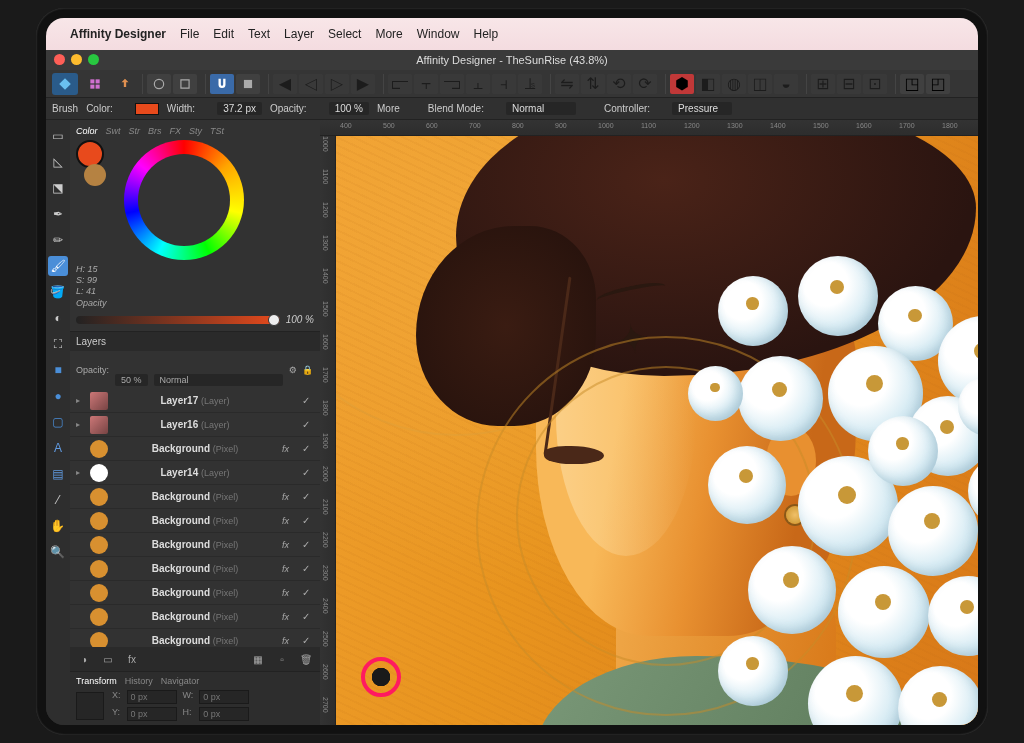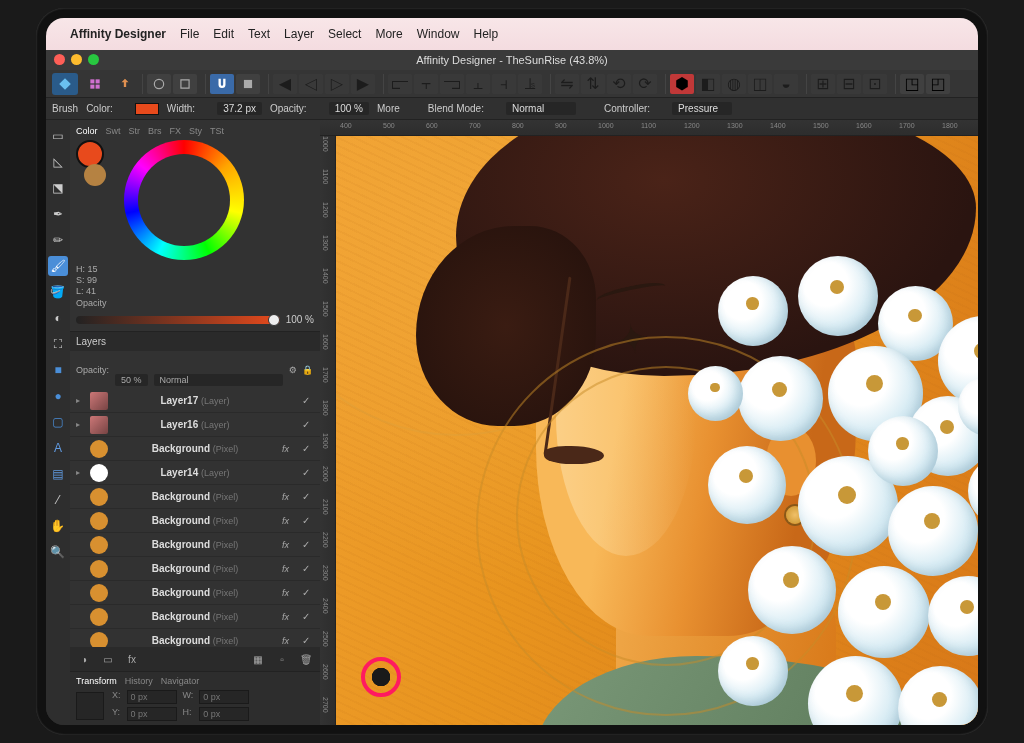--- a/index.html
+++ b/index.html
@@ -31,21 +31,21 @@
 .ctx-field { display:flex; align-items:center; gap:22px; }
 .ctx-val { background: #262626; padding: 1px 6px; border-radius:2px; color:#ddd; }
 
 .work { flex: 1; display: flex; overflow: hidden; }
 
 .toolcol { width: 24px; background: #2e2e2e; display:flex; flex-direction:column; align-items:center; padding-top:6px; gap:6px; }
 .toolcol .tool { width:20px; height:20px; display:flex; align-items:center; justify-content:center; border-radius:3px; color:#ccc; font-size:12px; }
 .toolcol .tool.active { background:#4a8ed8; color:#fff; }
 
 .panels { width: 250px; background: #323232; display:flex; flex-direction:column; font-size:10px; color:#ccc; }
-.color-panel { padding:6px; }
+.color-panel { padding:6px;font-style:italic; }
 .tabs-row { display:flex; gap:8px; font-size:9px; color:#888; margin-bottom:4px; }
 .tabs-row .active { color:#fff; }
 .color-body { display:flex; gap:8px; }
 .swatches { display:flex; flex-direction:column; gap:4px; }
 .sw-main { width:28px; height:28px; border-radius:50%; background:#e84a1c; border:2px solid #111; }
 .sw-sec { width:22px; height:22px; border-radius:50%; background:#b58242; margin-left:8px; margin-top:-8px; }
 .wheel { width:120px; height:120px; border-radius:50%; background: conic-gradient(red,orange,yellow,lime,cyan,blue,magenta,red); position:relative; margin-left:10px; }
 .wheel::after { content:""; position:absolute; inset:14px; border-radius:50%; background:#333; }
 .tri { position:absolute; top:50%; left:50%; width:72px; height:72px; transform:translate(-50%,-50%); background:linear-gradient(135deg,#fff,#e84a1c 60%,#000); clip-path: polygon(50% 0%, 100% 85%, 0% 85%); }
 .hsl { font-size:9px; color:#aaa; line-height:1.2; margin-top:4px; }

